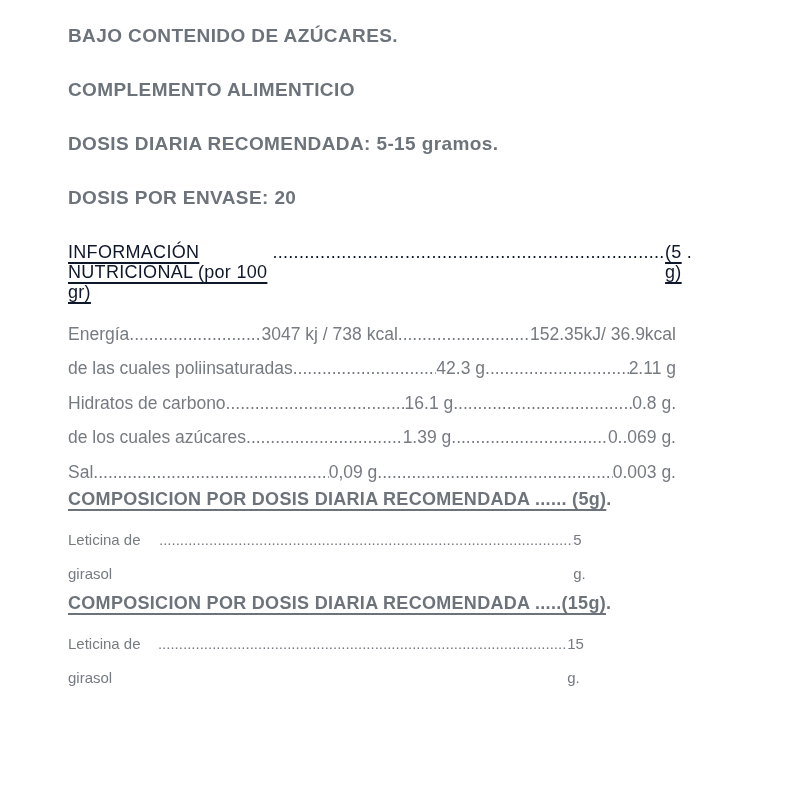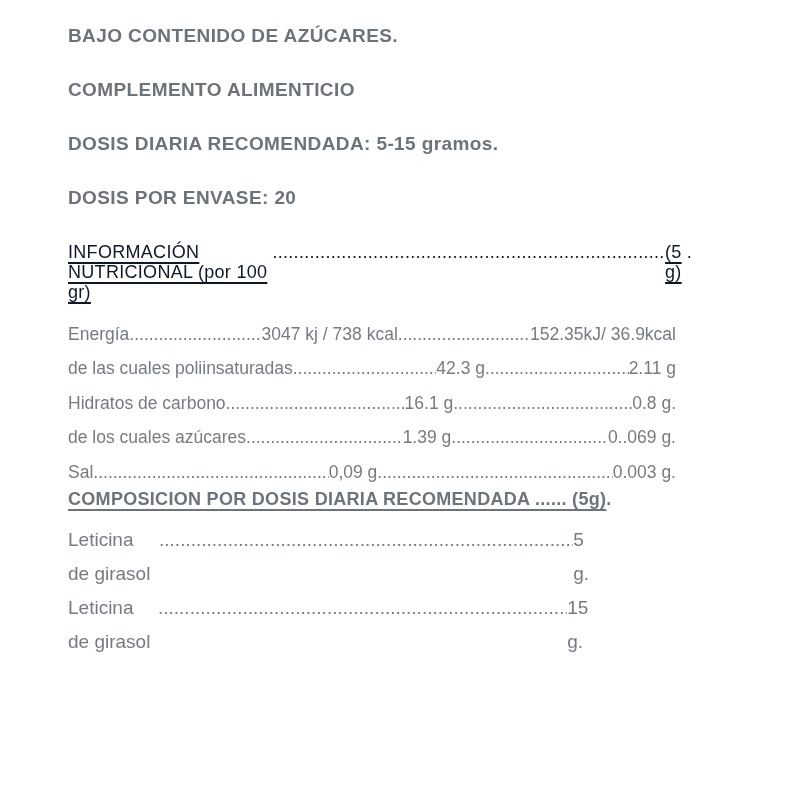--- a/index.html
+++ b/index.html
@@ -40,21 +40,21 @@
 
   .comp-h {
     font-size: 18px; font-weight: 700; color: #6d737b;
     letter-spacing: 0.3px; line-height: 20px;
     margin-bottom: 14px;
   }
   .comp-h.second { margin-top: 2px; }
 
   .crow {
     display: flex; align-items: baseline;
-    width: 524px; font-size: 19px; color: #767b82; line-height: 34px;
+    width: 524px; font-size: 15px; color: #767b82; line-height: 34px;
   }
 </style>
 </head>
 <body>
 
 <div class="page">
 
   <p class="h">BAJO CONTENIDO DE AZÚCARES.</p>
   <p class="h">COMPLEMENTO ALIMENTICIO</p>
   <p class="h">DOSIS DIARIA RECOMENDADA: 5-15 gramos.</p>
@@ -107,19 +107,22 @@
 
   <p class="comp-h">
     <span class="u">COMPOSICION POR DOSIS DIARIA RECOMENDADA ...... (5g)</span><span>.</span>
   </p>
   <div class="crow">
     <span class="lbl">Leticina de girasol</span>
       <span class="dots"></span>
       <span class="val">5 g.</span>
   </div>
 
+  <p class="comp-h second">
+    <span class="u">COMPOSICION POR DOSIS DIARIA RECOMENDADA .....(15g)</span><span>.</span>
+  </p>
   <div class="crow">
     <span class="lbl">Leticina de girasol</span>
       <span class="dots"></span>
       <span class="val">15 g.</span>
   </div>
 
 </div>
 
 </body></html>

